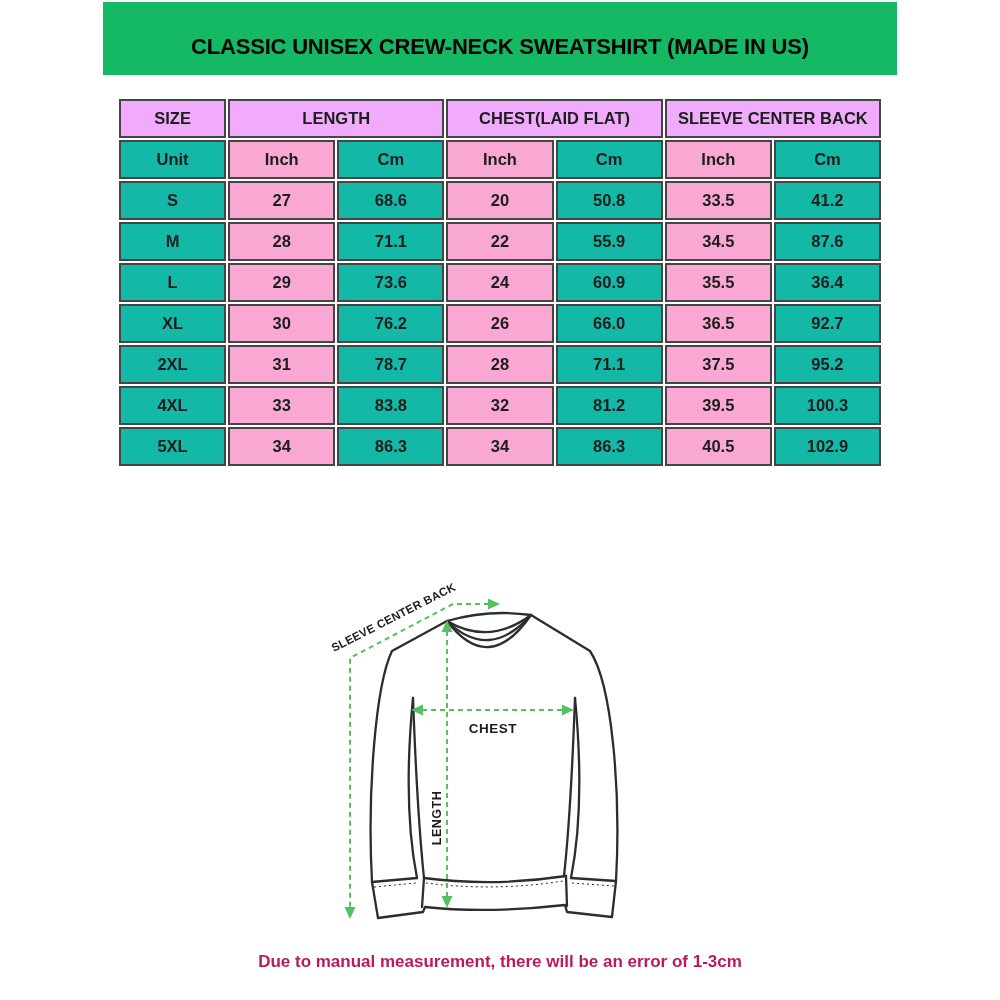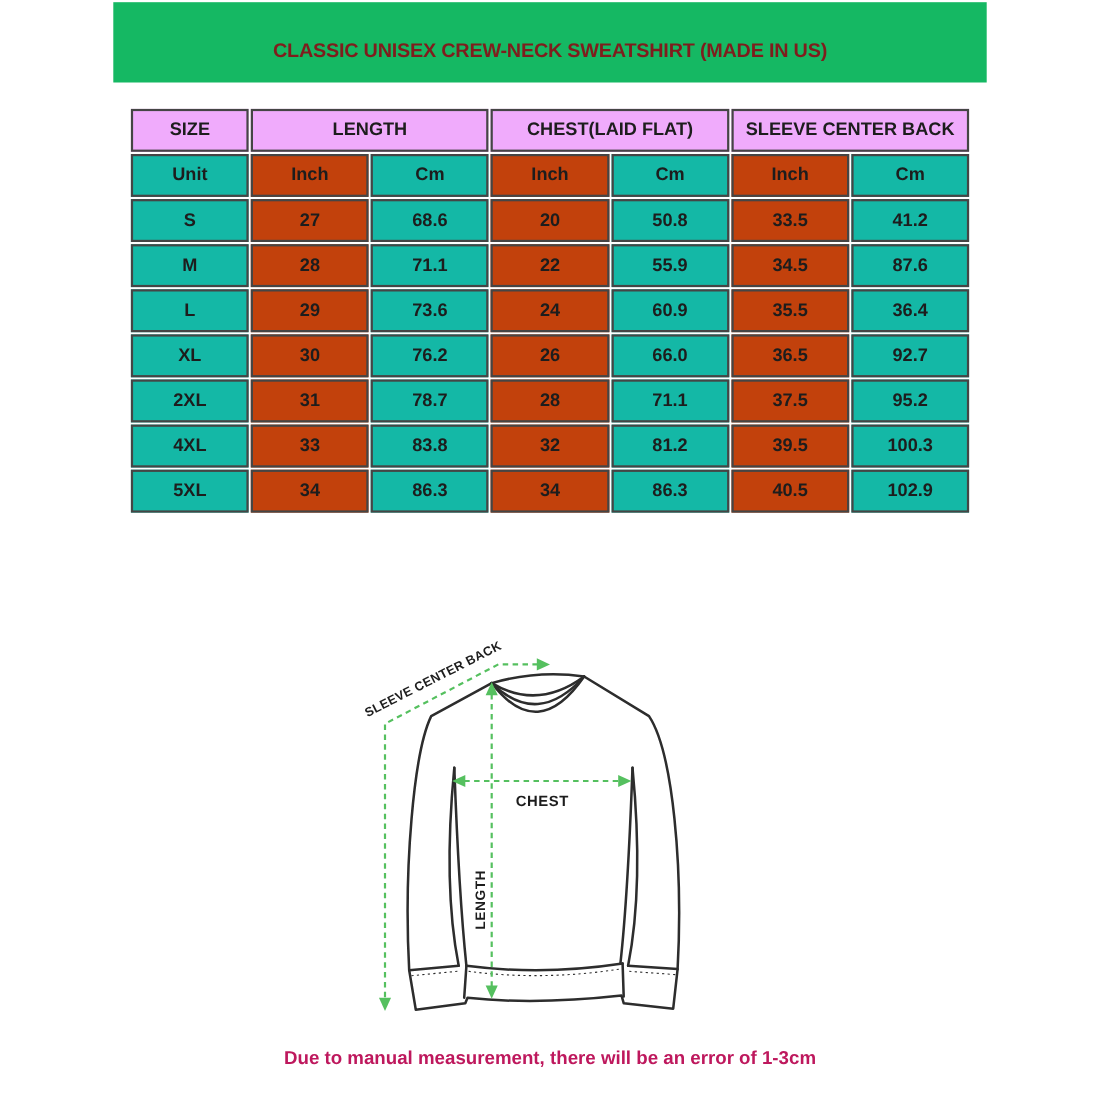--- a/index.html
+++ b/index.html
@@ -6,39 +6,39 @@
   html, body { width: 1000px; height: 1000px; background: #ffffff; }
   body { font-family: "Liberation Sans", sans-serif; position: relative; }
   .page { position: relative; width: 1000px; height: 1000px; background: #fff; overflow: hidden; }
 
   
   .banner {
     position: absolute; left: 103px; top: 2px; width: 794px; height: 73px;
     background: #15b863; display: flex; align-items: center; justify-content: center;
   }
   .banner-title {
-    color: #7f1d1d; font-size: 18px; font-weight: bold; letter-spacing: -0.2px;
+    color: #000000; font-size: 22px; font-weight: bold; letter-spacing: -0.2px;
     white-space: nowrap;
     margin-top: 16px;
   }
 
   
   .table-wrap { position: absolute; left: 117px; top: 97px; width: 766px; }
   table.size-table {
     width: 766px; table-layout: fixed;
     border-collapse: separate; border-spacing: 2px; background: #ffffff;
   }
   .size-table th, .size-table td {
     border: 2px solid #454545; text-align: center; vertical-align: middle;
     height: 39px; font-weight: bold; color: #1d1d1d; font-size: 16.5px;
     overflow: hidden; white-space: nowrap;
   }
   .size-table .group-hdr { background: #f0abfc; font-size: 16.5px; }
   .cell-gray { background: #14b8a6; }
-  .cell-white { background: #c2410c; }
+  .cell-white { background: #f9a8d4; }
 
   
   .diagram { position: absolute; left: 325px; top: 575px; width: 365px; height: 365px; }
 
   
   .footnote {
     position: absolute; left: 0; top: 952px; width: 1000px; text-align: center;
     font-size: 17px; font-weight: bold; color: #be185d;
   }
 

